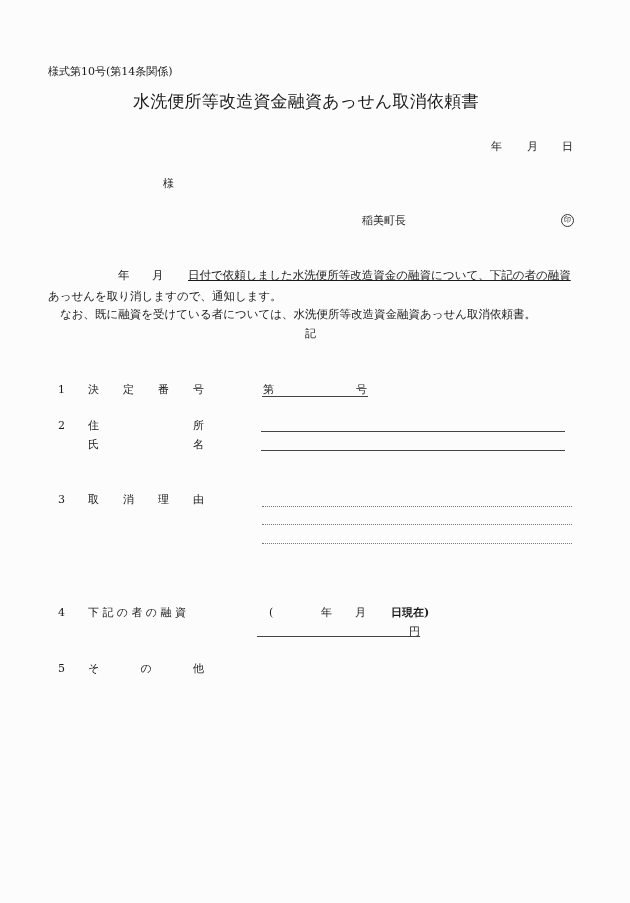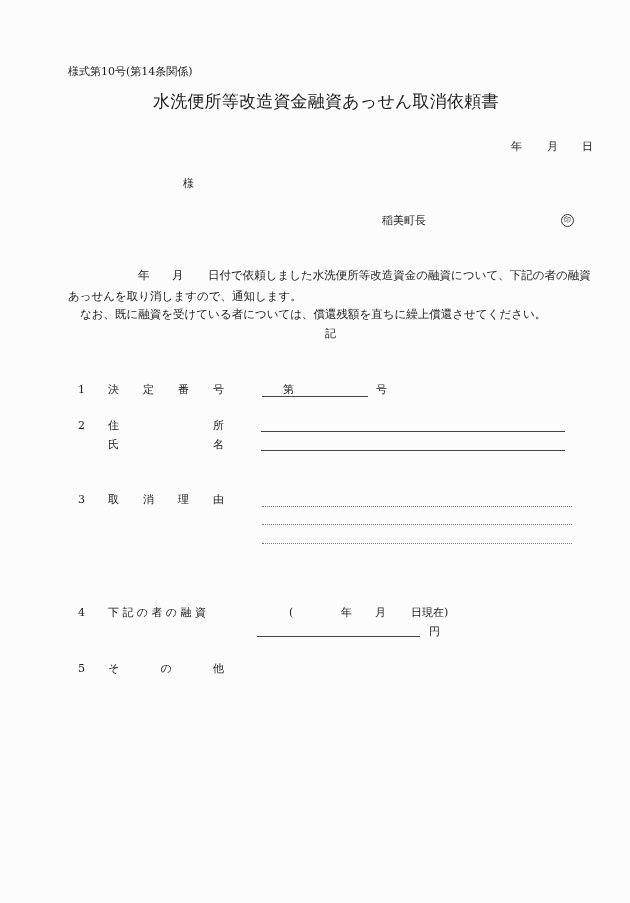--- a/index.html
+++ b/index.html
@@ -8,21 +8,21 @@
       background: #fcfcfc;
     }
     body {
       width: 630px;
       height: 903px;
       position: relative;
       overflow: hidden;
       font-family: "DejaVu Serif", "Liberation Serif", serif;
       color: #1a1a1a;
     }
-    .abs { position: absolute; white-space: nowrap; line-height: 1; margin-left: 20px; }
+    .abs { position: absolute; white-space: nowrap; line-height: 1; }
     .s11 { font-size: 11px; }
     .s12 { font-size: 11.5px; }
     .title { font-size: 17px; letter-spacing: 0.2px; font-family: Liberation Serif, serif; }
     .hline { position: absolute; height: 0; border-top: 1px solid #444; }
     .dotline { position: absolute; height: 0; border-top: 1px dotted #777; }
     .seal {
       position: absolute;
       width: 11px; height: 11px;
       border: 1px solid #333;
       border-radius: 50%;
@@ -42,23 +42,23 @@
 <div class="abs s11" style="left:527px; top:141px;">月</div>
 <div class="abs s11" style="left:562px; top:141px;">日</div>
 
 <div class="abs s11" style="left:163px; top:178px;">様</div>
 
 <div class="abs s11" style="left:362px; top:215px;">稲美町長</div>
 <div class="seal" style="left:561px; top:214px;"><span>印</span></div>
 
 <div class="abs s12" style="left:118px; top:270px;">年</div>
 <div class="abs s12" style="left:152px; top:270px;">月</div>
-<div class="abs s12" style="left:188px; top:270px;">日付で依頼しました水洗便所等改造資金の融資について、下記の者の融資</div>
+<div class="abs s12" style="left:188px; top:270px;text-decoration:underline;">日付で依頼しました水洗便所等改造資金の融資について、下記の者の融資</div>
 <div class="abs s12" style="left:48px; top:291px;font-family:Liberation Mono, monospace;">あっせんを取り消しますので、通知します。</div>
-<div class="abs s12" style="left:60px; top:309px;">なお、既に融資を受けている者については、償還残額を直ちに繰上償還させてください。</div>
+<div class="abs s12" style="left:60px; top:309px;">なお、既に融資を受けている者については、水洗便所等改造資金融資あっせん取消依頼書。</div>
 <div class="abs s11" style="left:305px; top:328px;">記</div>
 
 <div class="abs s11" style="left:58px; top:384px;">1</div>
 <div class="abs s11 spread" style="left:88px; top:384px; width:116px;">
   <span>決</span>
   <span>定</span>
   <span>番</span>
   <span>号</span>
 </div>
 <div class="abs s11" style="left:263px; top:384px;">第</div>
@@ -82,21 +82,21 @@
 </div>
 <div class="dotline" style="left:262px; top:506px; width:310px;"></div>
 <div class="dotline" style="left:262px; top:524px; width:310px;"></div>
 <div class="dotline" style="left:262px; top:543px; width:310px;"></div>
 
 <div class="abs s11" style="left:58px; top:607px;">4</div>
 <div class="abs s11" style="left:88px; top:607px; letter-spacing:3.4px;">下記の者の融資</div>
 <div class="abs s11" style="left:269px; top:607px;">(</div>
 <div class="abs s11" style="left:321px; top:607px;">年</div>
 <div class="abs s11" style="left:355px; top:607px;">月</div>
-<div class="abs s11" style="left:391px; top:607px;">日現在)</div>
+<div class="abs s11" style="left:391px; top:607px;font-weight:bold;">日現在)</div>
 <div class="abs s11" style="left:409px; top:626px;">円</div>
 <div class="hline" style="left:257px; top:636px; width:163px;"></div>
 
 <div class="abs s11" style="left:58px; top:663px;">5</div>
 <div class="abs s11 spread" style="left:88px; top:663px; width:116px;">
   <span>そ</span>
   <span>の</span>
   <span>他</span>
 </div>
 

